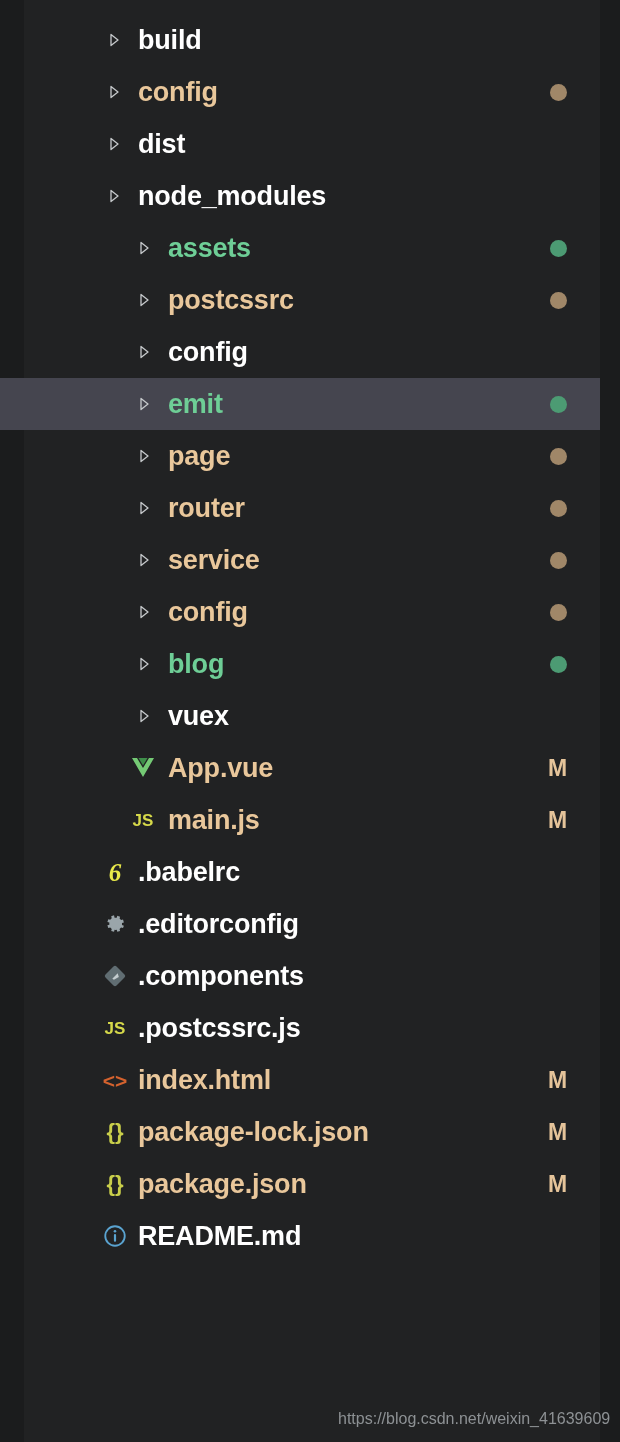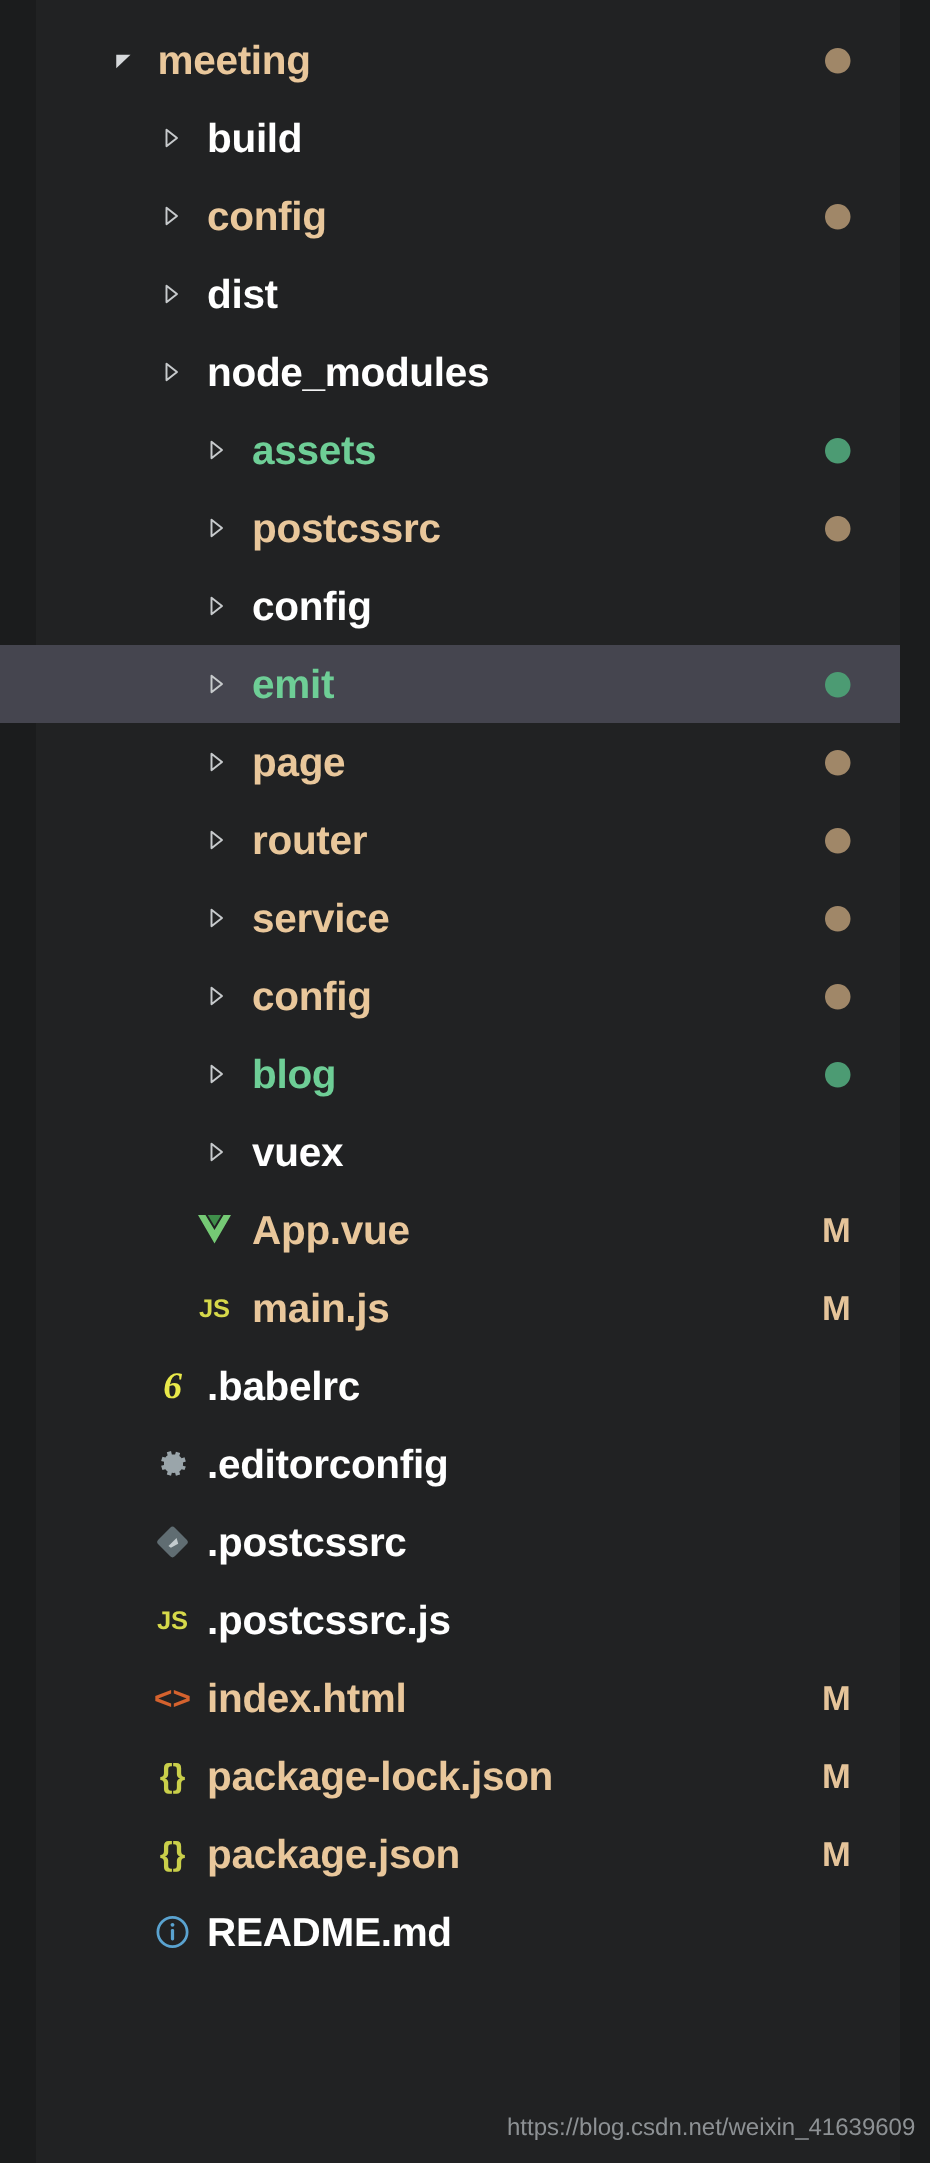--- a/index.html
+++ b/index.html
@@ -117,29 +117,20 @@
   }
 </style>
 </head>
 <body>
 
 <div id="explorer">
   <div id="gutter-strip"></div>
   <div id="right-strip"></div>
   <div class="tree" id="tree-root">
       <div class="row">
-        <span class="twisty" style="left:72px">
-          <svg width="16" height="16" viewBox="0 0 16 16">
-            <path d="M2.5 4.5 L12 4.5 L2.5 13.5 Z" fill="#d6d9db"></path>
-          </svg>
-        </span>
-        <span class="label c-tan" style="left:105px">meeting</span>
-        <span class="badge-dot d-tan"></span>
-      </div>
-      <div class="row">
         <span class="twisty" style="left:103px">
           <svg width="16" height="16" viewBox="0 0 16 16">
             <path d="M5 2.5 L12 8 L5 13.5 Z" fill="none" stroke="#c7cacc" stroke-width="1.3" stroke-linejoin="round"></path>
           </svg>
         </span>
         <span class="label c-gray" style="left:138px">build</span>
       </div>
       <div class="row">
         <span class="twisty" style="left:103px">
           <svg width="16" height="16" viewBox="0 0 16 16">
@@ -285,21 +276,21 @@
         </span>
         <span class="label c-gray" style="left:138px">.editorconfig</span>
       </div>
       <div class="row">
         <span class="fileicon" style="left:100px">
           <svg width="26" height="26" viewBox="0 0 24 24">
             <rect x="4.8" y="4.8" width="14.4" height="14.4" rx="2" transform="rotate(45 12 12)" fill="#6b7a80" opacity="0.85"></rect>
             <path d="M9.5 14.5 L14.5 9.5 L15.5 13 L11 15.5 Z" fill="#cfd6d9" opacity="0.9"></path>
           </svg>
         </span>
-        <span class="label c-gray" style="left:138px">.postcssrc</span>
+        <span class="label c-gray" style="left:138px">.components</span>
       </div>
       <div class="row">
         <span class="fileicon" style="left:100px">
           <span style="color:#d6d94a;font-size:17px;font-weight:bold;font-family:'Liberation Sans',sans-serif;">JS</span>
         </span>
         <span class="label c-gray" style="left:138px">.postcssrc.js</span>
       </div>
       <div class="row">
         <span class="fileicon" style="left:100px">
           <span style="color:#d4622e;font-size:21px;font-weight:bold;font-family:'Liberation Sans',sans-serif;">&lt;&gt;</span>

